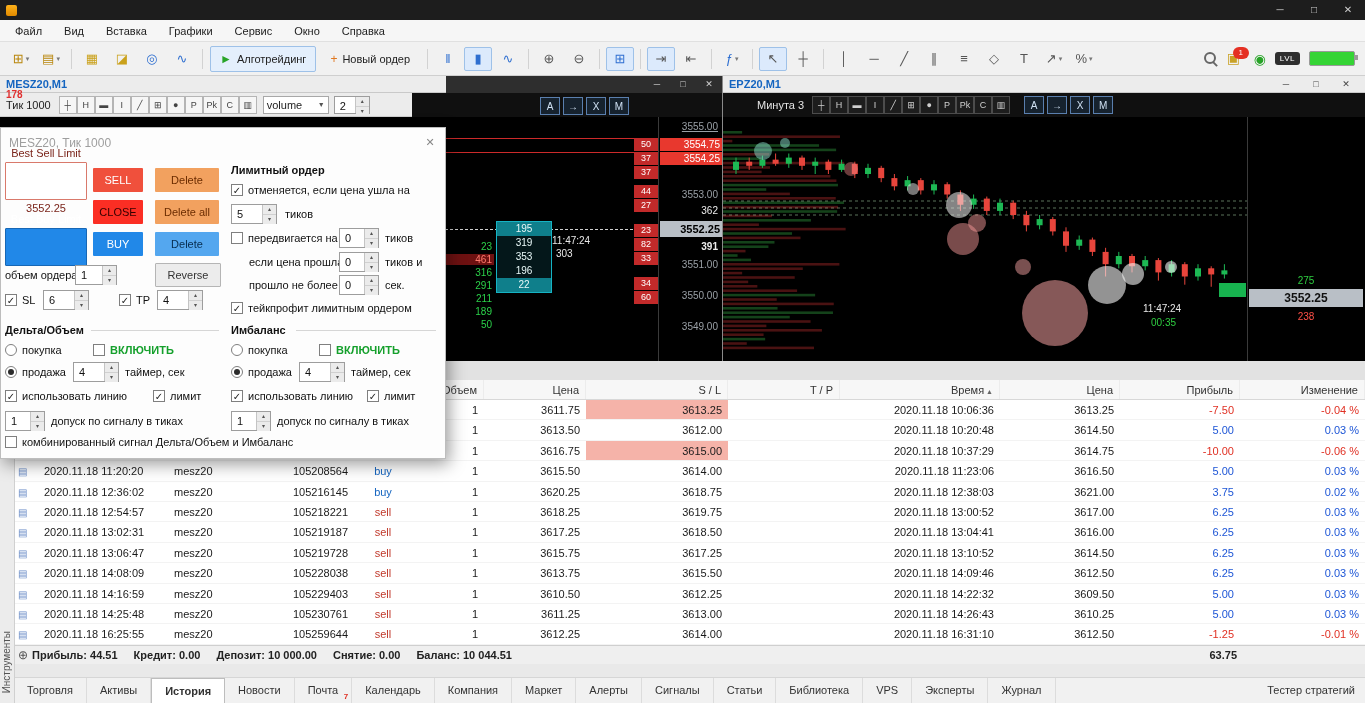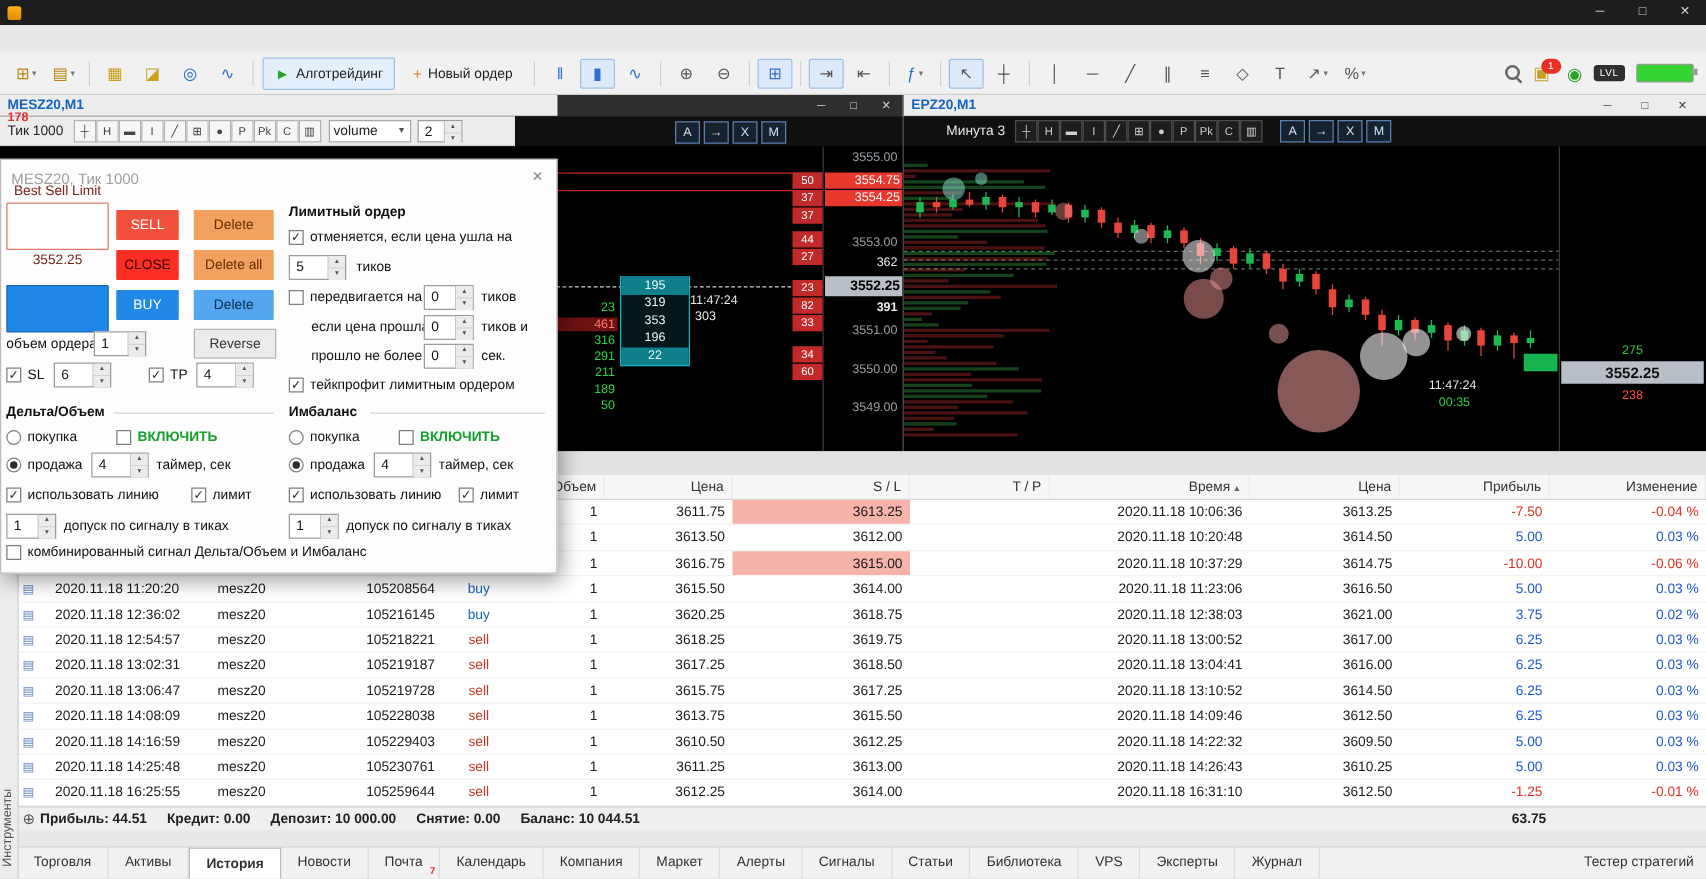--- a/index.html
+++ b/index.html
@@ -138,20 +138,29 @@
 
   <div id="titlebar">
     <div id="app-logo"></div>
     <div id="title-controls">
       <div class="tc">─</div>
       <div class="tc">□</div>
       <div class="tc">✕</div>
     </div>
   </div>
 
+  <div id="menubar">
+      <div class="menu-item">Файл</div>
+      <div class="menu-item">Вид</div>
+      <div class="menu-item">Вставка</div>
+      <div class="menu-item">Графики</div>
+      <div class="menu-item">Сервис</div>
+      <div class="menu-item">Окно</div>
+      <div class="menu-item">Справка</div>
+    </div>
 
   <div id="toolbar">
     <div id="main-toolbar-icons">
         <div class="tb-icon" style="color: rgb(184, 134, 11);">⊞<span class="tb-dd">▾</span></div>
         <div class="tb-icon" style="color: rgb(184, 134, 11);">▤<span class="tb-dd">▾</span></div>
         <div class="tb-sep"></div>
         <div class="tb-icon" style="color: rgb(202, 161, 27);">▦</div>
         <div class="tb-icon" style="color: rgb(202, 161, 27);">◪</div>
         <div class="tb-icon" style="color: rgb(47, 111, 208);">◎</div>
         <div class="tb-icon" style="color: rgb(47, 111, 208);">∿</div>
@@ -237,21 +246,21 @@
           <span class="axm-btn">M</span>
         </span>
     </div>
     <div class="cw-canvas" id="left-chart-canvas">
       <div class="scale-div" style="left:658px"></div>
       <div class="ladder-time" style="left:552px;top:118px">11:47:24</div>
       <div class="ladder-time" style="left:556px;top:131px">303</div>
     <div class="hline" style="top: 21px; background: rgb(204, 42, 42);"></div>
         <div class="hline" style="top: 35px; background: rgb(204, 42, 42);"></div>
         <div class="hdash" style="top: 112px;"></div>
-        <div class="ps ps-plain" style="top: 4px;">3555.00</div>
+        <div class="ps ps-plain" style="top: 4px; text-decoration: underline;">3555.00</div>
         <div class="ps ps-red" style="top: 21px;">3554.75</div>
         <div class="ps ps-red" style="top: 35px;">3554.25</div>
         <div class="ps ps-plain" style="top: 60px; margin-top: 12px;">3553.00</div>
         <div class="ps ps-vol" style="top: 88px;">362</div>
         <div class="ps ps-current" style="top: 104px;">3552.25</div>
         <div class="ps ps-vol" style="top: 124px; font-weight: bold;">391</div>
         <div class="ps ps-plain" style="top: 142px;">3551.00</div>
         <div class="ps ps-plain" style="top: 173px;">3550.00</div>
         <div class="ps ps-plain" style="top: 204px;">3549.00</div>
         <div class="ladder-cell" style="top: 21px;">50</div>

